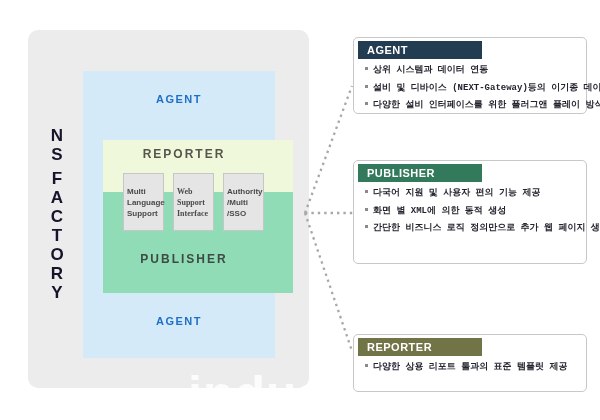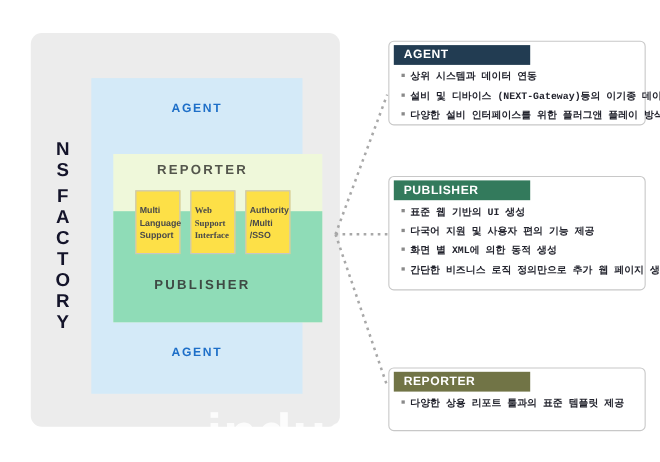--- a/index.html
+++ b/index.html
@@ -20,21 +20,21 @@
 
   .zone-label{position:absolute;text-align:center;font-weight:bold;}
   .agent-label{left:83px;width:192px;font-size:11px;letter-spacing:1.5px;color:#1e6fc8;}
   .agent-label.top{top:93px;}
   .agent-label.bottom{top:315px;}
   .reporter-label{left:103px;top:147px;width:162px;font-size:12px;letter-spacing:2px;
     color:#54564c;font-weight:600;}
   .publisher-label{left:103px;top:252px;width:162px;font-size:12px;letter-spacing:2px;
     color:#3e4a44;font-weight:600;}
 
-  .module-box{position:absolute;top:173px;width:41px;height:58px;background:#fde047;
+  .module-box{position:absolute;top:173px;width:41px;height:58px;background:#e5e5e5;
     border:1px solid #c6c6c6;box-sizing:border-box;display:flex;flex-direction:column;
     justify-content:center;padding:2px 3px;}
   .module-box .mline{font-size:8px;font-weight:bold;color:#4a4a4a;line-height:11px;}
   .module-1{left:123px;} .module-2{left:173px;font-family:Liberation Serif, serif;} .module-3{left:223px;}
 
   
   .connectors{position:absolute;left:0;top:0;width:600px;height:420px;pointer-events:none;}
 
   
   .panel{position:absolute;left:353px;width:234px;background:#fff;border:1px solid #c8c8c8;
@@ -113,21 +113,20 @@
     <ul class="panel-items">
       <li class="panel-item"><span class="bullet-sq"></span><span>상위 시스템과 데이터 연동</span></li>
       <li class="panel-item"><span class="bullet-sq"></span><span>설비 및 디바이스 (NEXT-Gateway)등의 이기종 데이터 수집</span></li>
       <li class="panel-item"><span class="bullet-sq"></span><span>다양한 설비 인터페이스를 위한 플러그앤 플레이 방식의 드라이버 개발</span></li>
     </ul>
   </div>
 
   <div class="panel panel-publisher">
     <div class="panel-header">PUBLISHER</div>
     <ul class="panel-items">
-      <li class="panel-item"><span class="bullet-sq"></span><span>표준 웹 기반의 UI 생성</span></li>
       <li class="panel-item"><span class="bullet-sq"></span><span>다국어 지원 및 사용자 편의 기능 제공</span></li>
       <li class="panel-item"><span class="bullet-sq"></span><span>화면 별 XML에 의한 동적 생성</span></li>
       <li class="panel-item"><span class="bullet-sq"></span><span>간단한 비즈니스 로직 정의만으로 추가 웹 페이지 생성 용이</span></li>
     </ul>
   </div>
 
   <div class="panel panel-reporter">
     <div class="panel-header">REPORTER</div>
     <ul class="panel-items">
       <li class="panel-item"><span class="bullet-sq"></span><span>다양한 상용 리포트 툴과의 표준 템플릿 제공</span></li>

